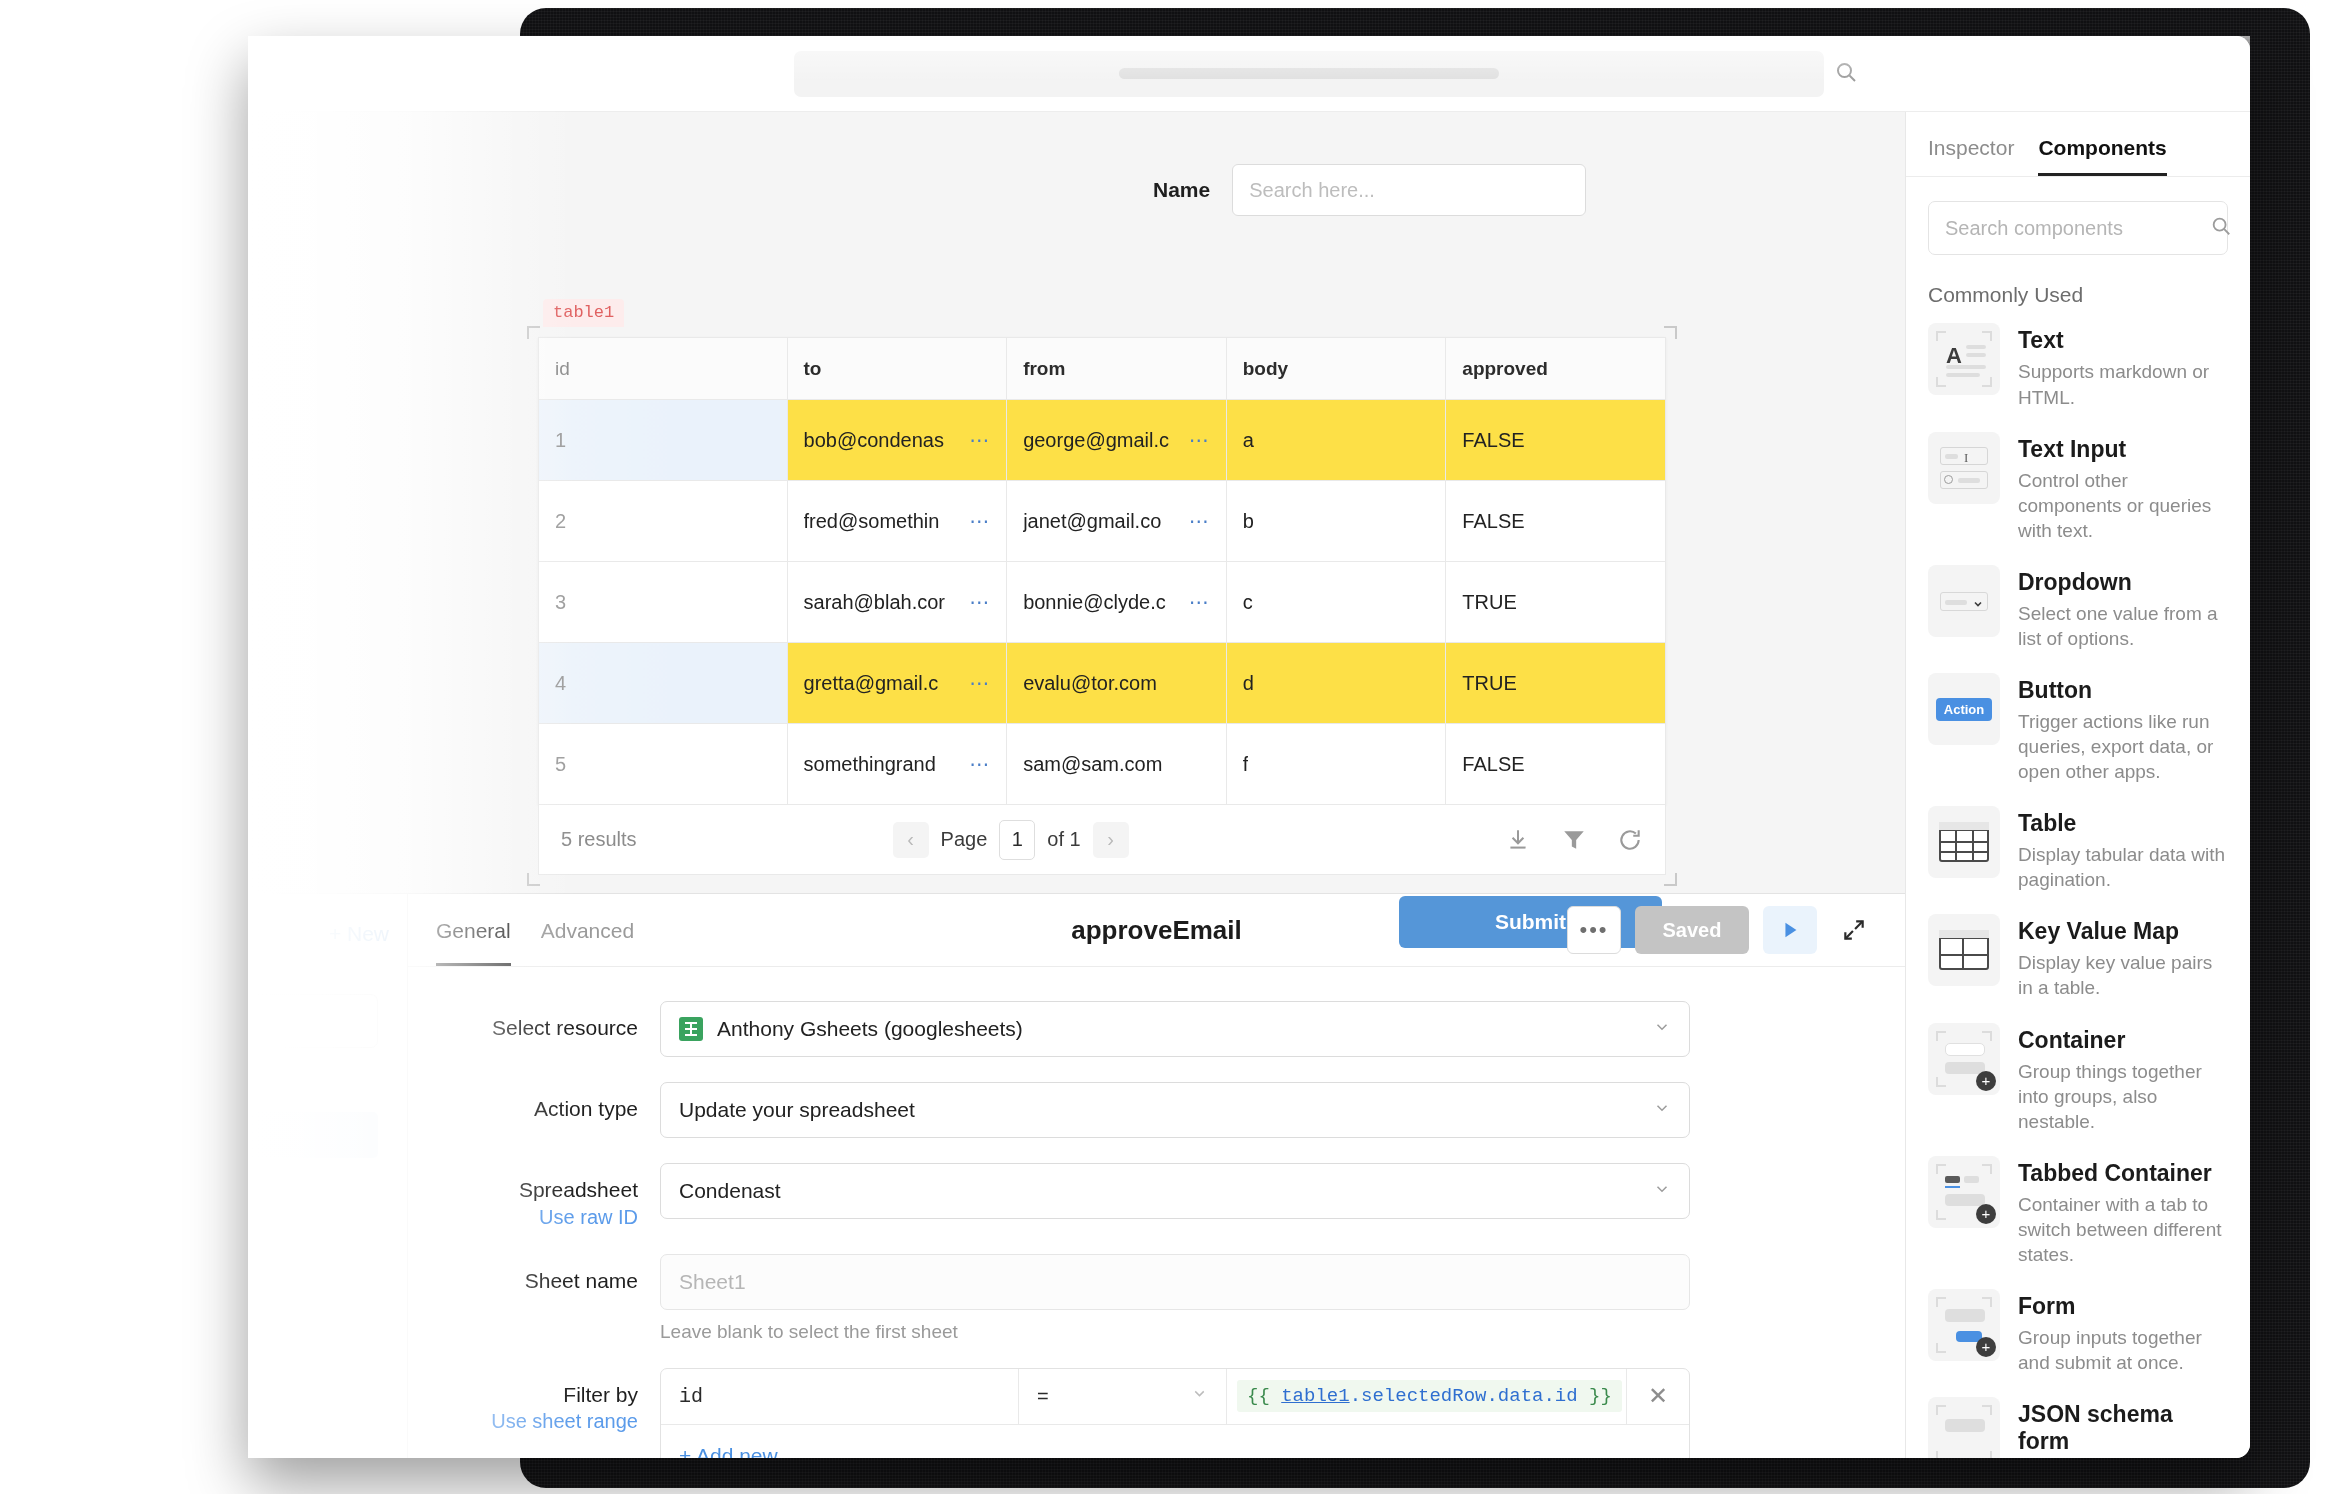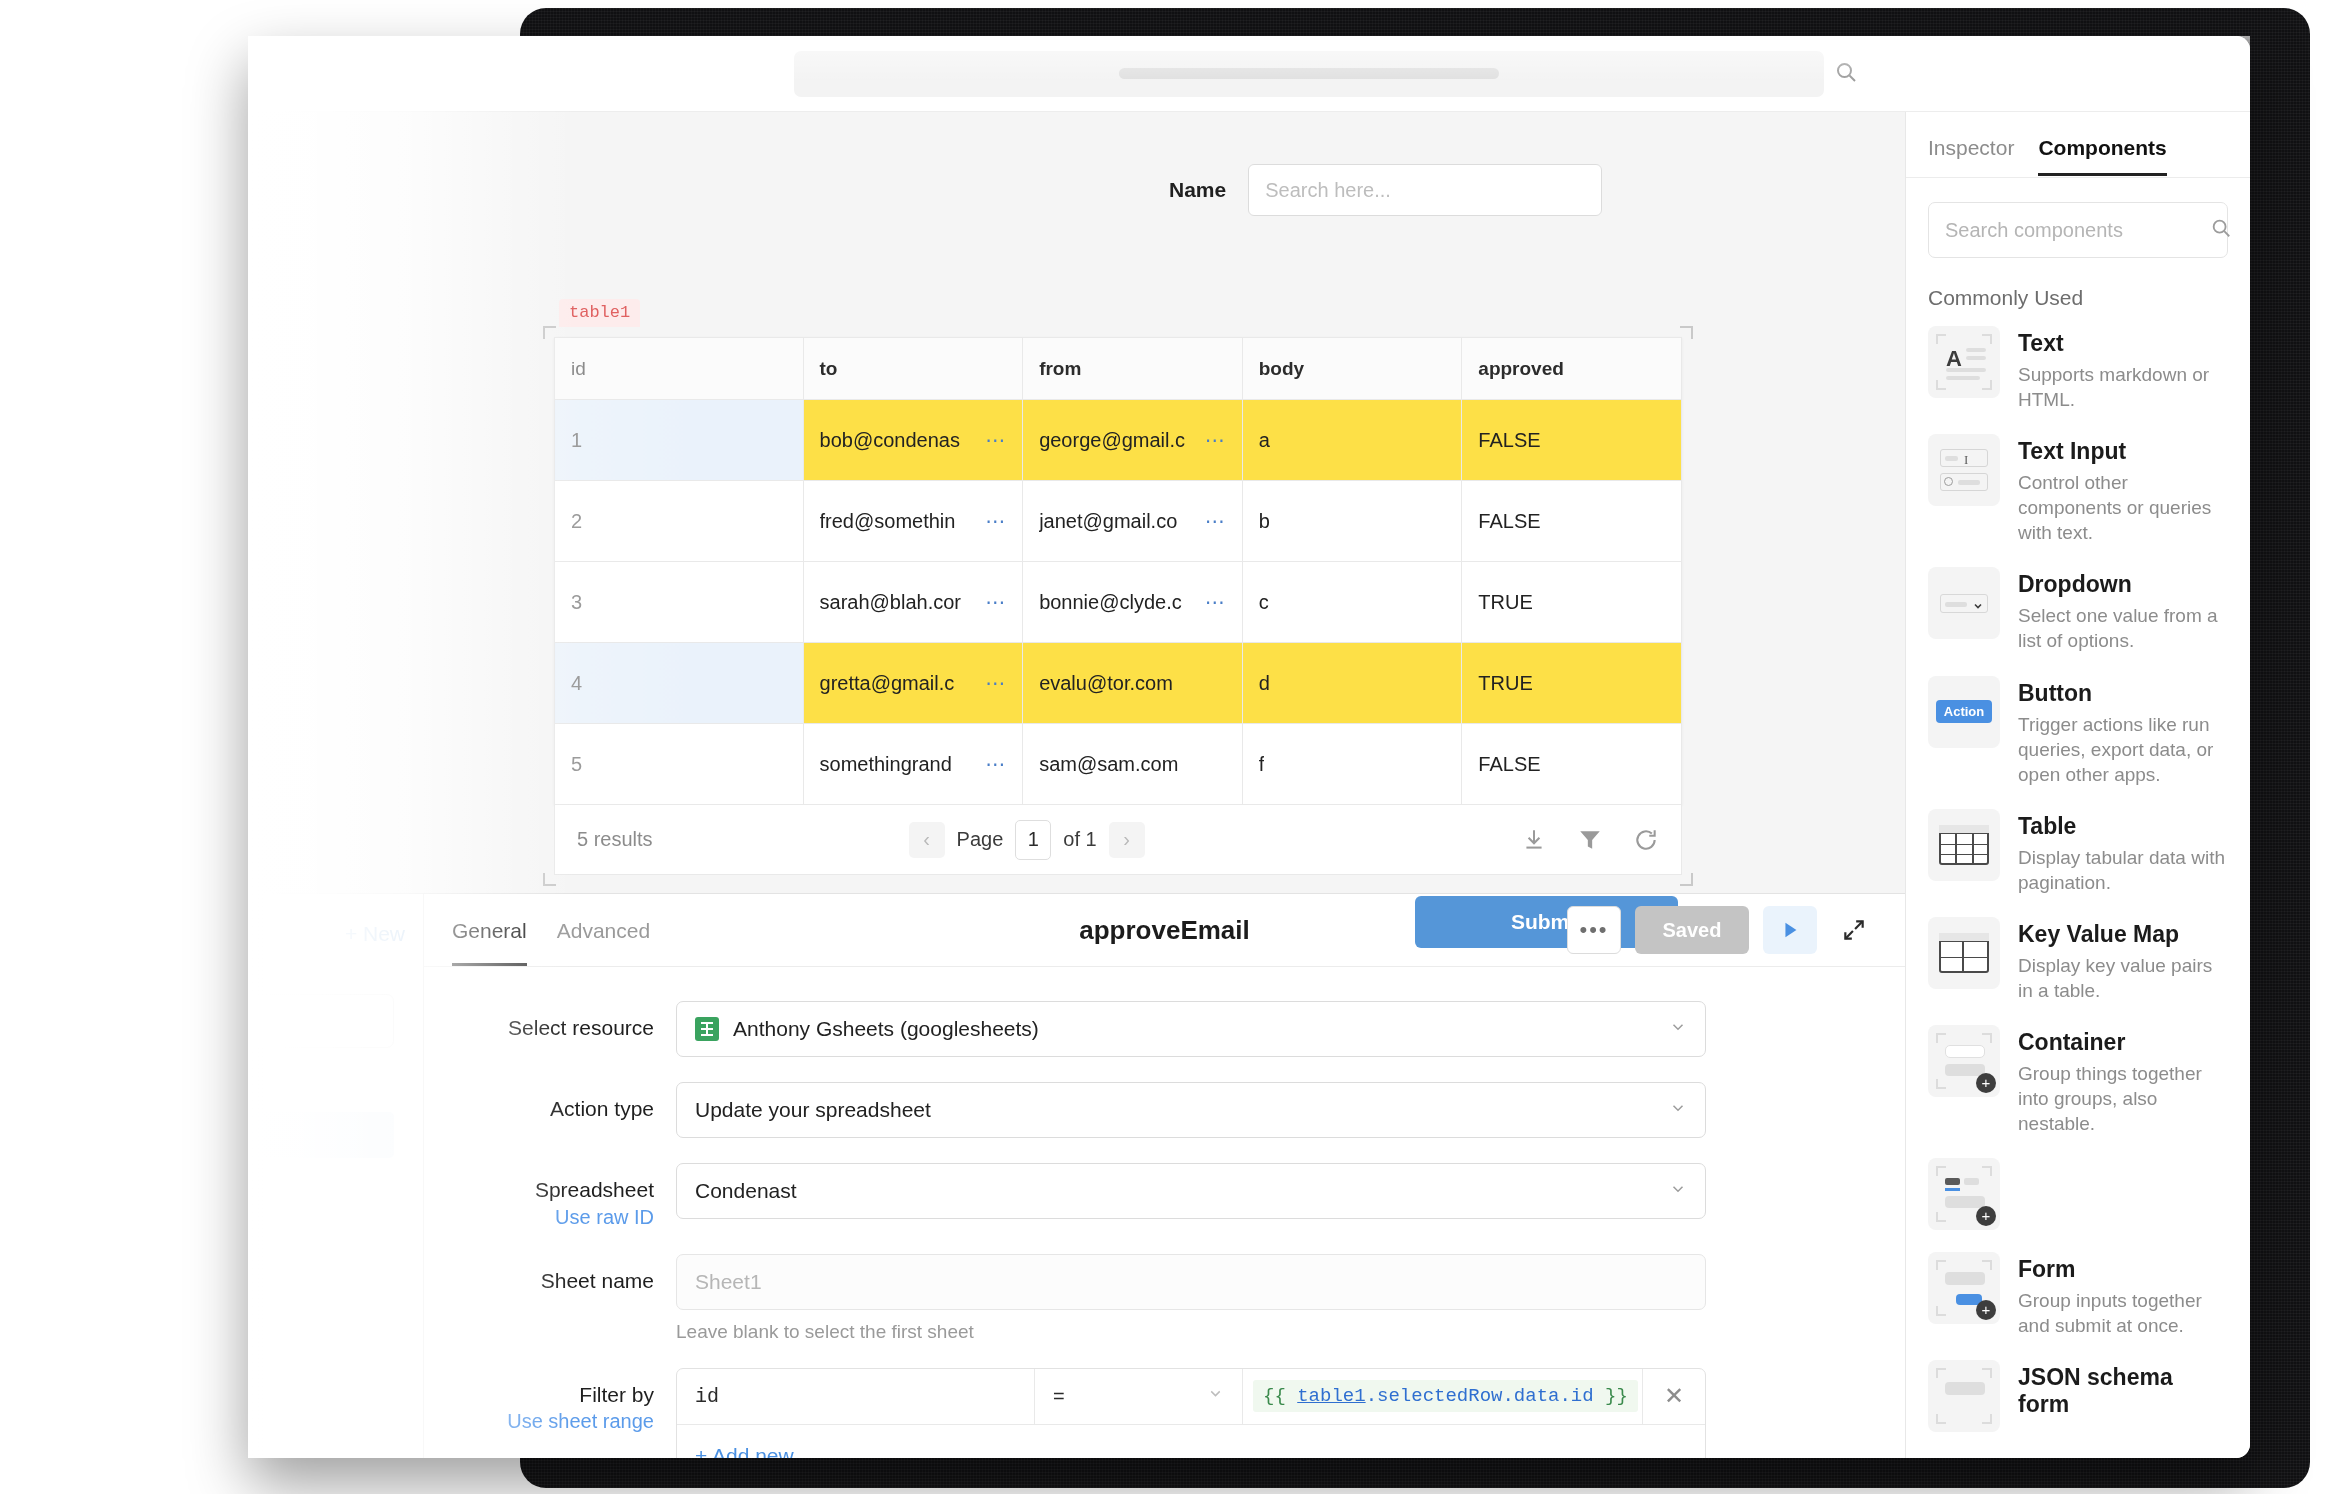--- a/index.html
+++ b/index.html
@@ -109,21 +109,21 @@
     border-radius: 6px;
   }
   .url-search-icon {
     position: absolute;
     right: -34px;
     color: #9a9a9a;
   }
 
   
   .body-split { display: flex; height: 1346px; }
-  .canvas-col { width: 1657px; background: #f5f5f5; position: relative; padding-left: 16px; }
+  .canvas-col { width: 1657px; background: #f5f5f5; position: relative; }
   .right-panel {
     width: 345px;
     background: #ffffff;
     border-left: 1px solid #e8e8e8;
     display: flex;
     flex-direction: column;
   }
 
   
   .canvas-area {
@@ -1080,20 +1080,24 @@
                 <div class="th-corner tl"></div>
                 <div class="th-corner tr"></div>
                 <div class="th-corner bl"></div>
                 <div class="th-corner br"></div>
                 <div style="position:absolute;left:17px;top:20px;width:15px;height:7px;background:#5a5a5a;border-radius:2px"></div>
                 <div class="bar" style="position:absolute;left:36px;top:20px;width:15px;height:7px"></div>
                 <div style="position:absolute;left:17px;top:30px;width:15px;height:2.5px;background:#4a90e2"></div>
                 <div class="bar" style="position:absolute;left:17px;top:38px;width:40px;height:12px;border-radius:4px"></div>
                 <div class="th-plus">+</div>
               </div>
+              <div class="comp-txt">
+                <div class="comp-name">Tabbed Container</div>
+                <div class="comp-desc">Container with a tab to switch between different states.</div>
+              </div>
             </div>
             <div class="comp-item">
               <div class="comp-thumb">
                 <div class="th-corner tl"></div>
                 <div class="th-corner tr"></div>
                 <div class="th-corner bl"></div>
                 <div class="th-corner br"></div>
                 <div class="bar" style="position:absolute;left:17px;top:20px;width:40px;height:13px;border-radius:4px"></div>
                 <div class="blue-pill" style="position:absolute;left:28px;top:42px;width:26px;height:11px"></div>
                 <div class="th-plus">+</div>

